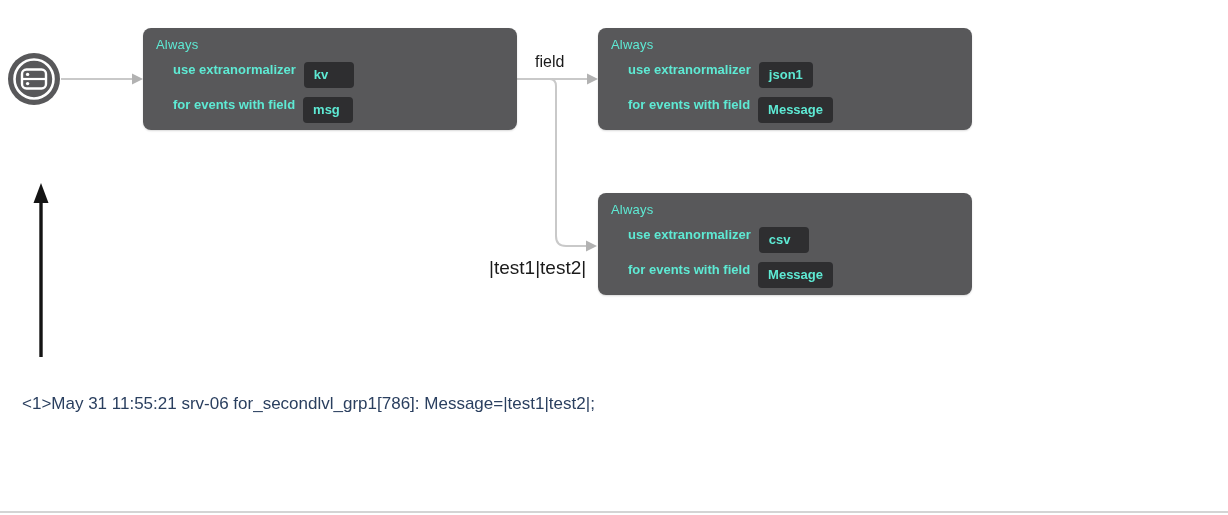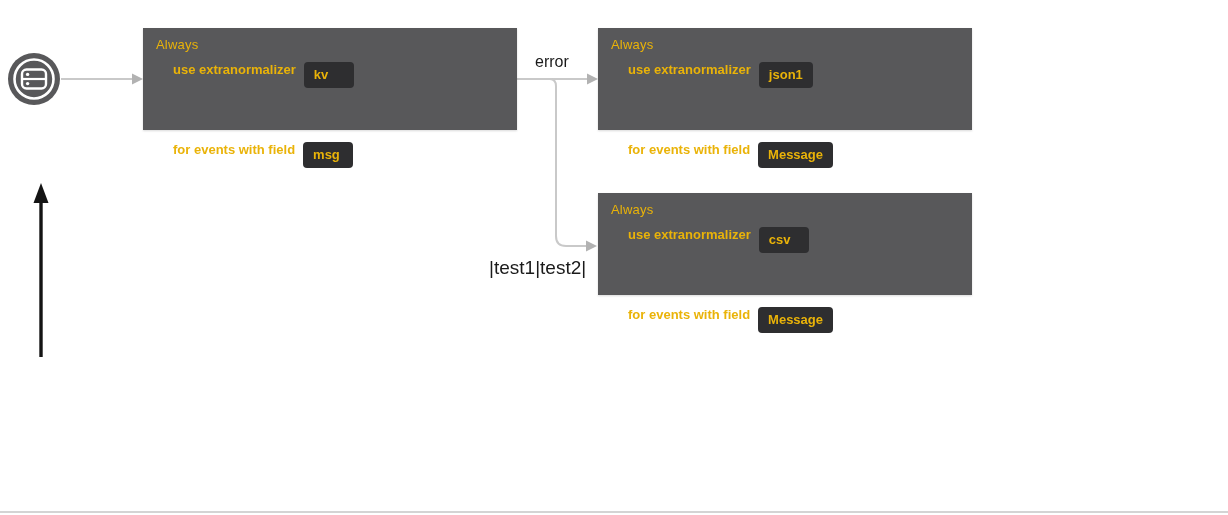--- a/index.html
+++ b/index.html
@@ -11,37 +11,37 @@
     background: #ffffff;
     overflow: hidden;
   }
   .edges-layer { position: absolute; left: 0; top: 0; }
   .source-node { position: absolute; left: 7px; top: 52px; width: 54px; height: 54px; }
   .node {
     position: absolute;
     width: 374px;
     height: 102px;
     background: #58585a;
-    border-radius: 0;
-    color: #eab308;
+    border-radius: 8px;
+    color: #5eead4;
     box-shadow: 0 1px 2px rgba(0,0,0,0.15);
   }
   .node-kv   { left: 143px; top: 28px; }
   .node-json { left: 598px; top: 28px; }
   .node-csv  { left: 598px; top: 193px; }
   .node-title {
     position: absolute; left: 13px; top: 9px;
     font-size: 13px; letter-spacing: 0.2px;
   }
   .node-row {
     position: absolute; left: 30px; height: 26px;
     display: flex; align-items: flex-start; font-weight: bold;
   }
   .row-normalizer { top: 34px; }
-  .row-field { top: 69px; margin-top: 45px; }
+  .row-field { top: 69px; }
   .node-label { font-size: 13px; margin-right: 8px; white-space: nowrap; }
   .chip {
     background: #2e2e30;
     border-radius: 4px;
     height: 26px;
     line-height: 26px;
     padding: 0 10px;
     min-width: 30px;
     font-size: 13px;
     white-space: nowrap;
@@ -119,19 +119,20 @@
     <div class="node-row row-normalizer">
       <span class="node-label">use extranormalizer</span>
       <span class="chip">csv</span>
     </div>
     <div class="node-row row-field">
       <span class="node-label">for events with field</span>
       <span class="chip">Message</span>
     </div>
   </div>
 
-  <div class="floating-label error-label">error</div>
+  <div class="floating-label error-label">field</div>
   <div class="floating-label branch-label">|test1|test2|</div>
 
+  <div class="log-line">&lt;1&gt;May 31 11:55:21 srv-06 for_secondlvl_grp1[786]: Message=|test1|test2|;</div>
 
   <div class="bottom-divider"></div>
 
 </div>
 
 </body></html>

